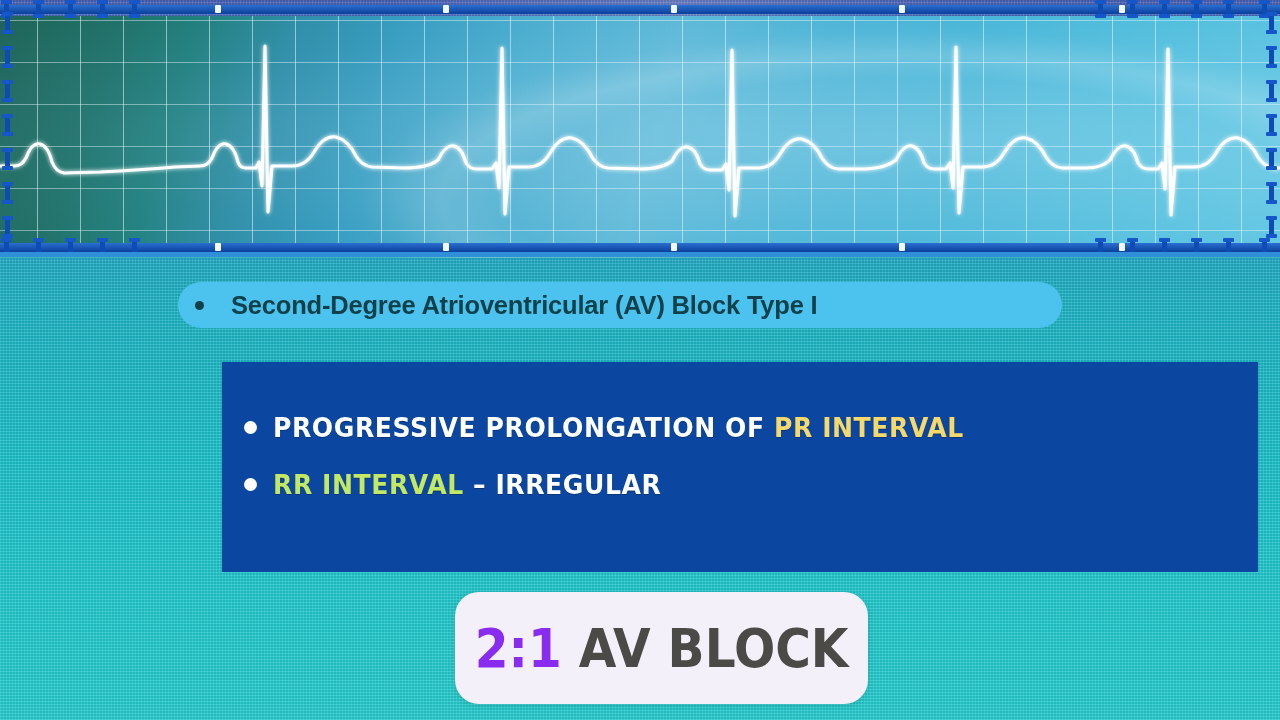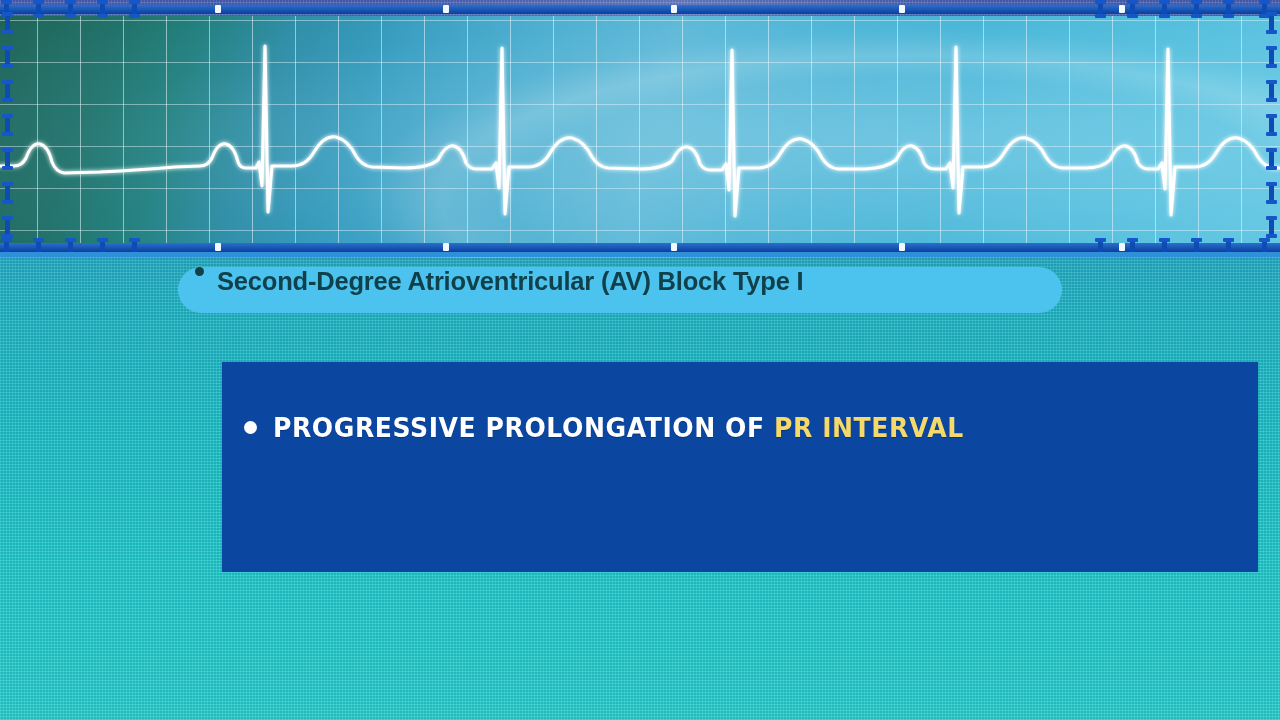--- a/index.html
+++ b/index.html
@@ -163,27 +163,28 @@
 
   #strip-underline {
     position: absolute; left: 0; top: 252px;
     width: 1280px; height: 5px;
     background: #2f8fd8;
   }
 
   
   #title-pill {
     position: absolute;
-    left: 178px; top: 267px;
+    left: 178px; top: 282px;
     width: 884px; height: 46px;
     background: #4cc2ee;
     border-radius: 23px;
     display: flex;
-    align-items: flex-start;
+    align-items: center;
     padding-left: 17px;
+    gap: 14px;
   }
   #title-bullet {
     width: 9px; height: 9px;
     border-radius: 50%;
     background: #123f48;
     margin-right: 13px;
     flex: 0 0 auto;
   }
   #title-text {
     font-family: "Liberation Sans", sans-serif;
@@ -376,18 +377,25 @@
   </div>
 
   <div id="facts-box">
     <div id="facts-list">
 
       <div class="fact-row">
         <span class="fact-bullet"></span>
         <span class="fact-text"><span>Progressive prolongation of </span><span class="hl-yellow">PR interval</span><span></span></span>
       </div>
 
+      <div class="fact-row">
+        <span class="fact-bullet"></span>
+        <span class="fact-text"><span></span><span class="hl-green">RR interval</span><span> – Irregular</span></span>
+      </div>
 
     </div>
   </div>
 
+  <div id="bottom-banner">
+    <span id="banner-text"><span id="banner-ratio">2:1</span><span id="banner-label"> AV BLOCK</span></span>
+  </div>
 
 </div>
 
 </body></html>

